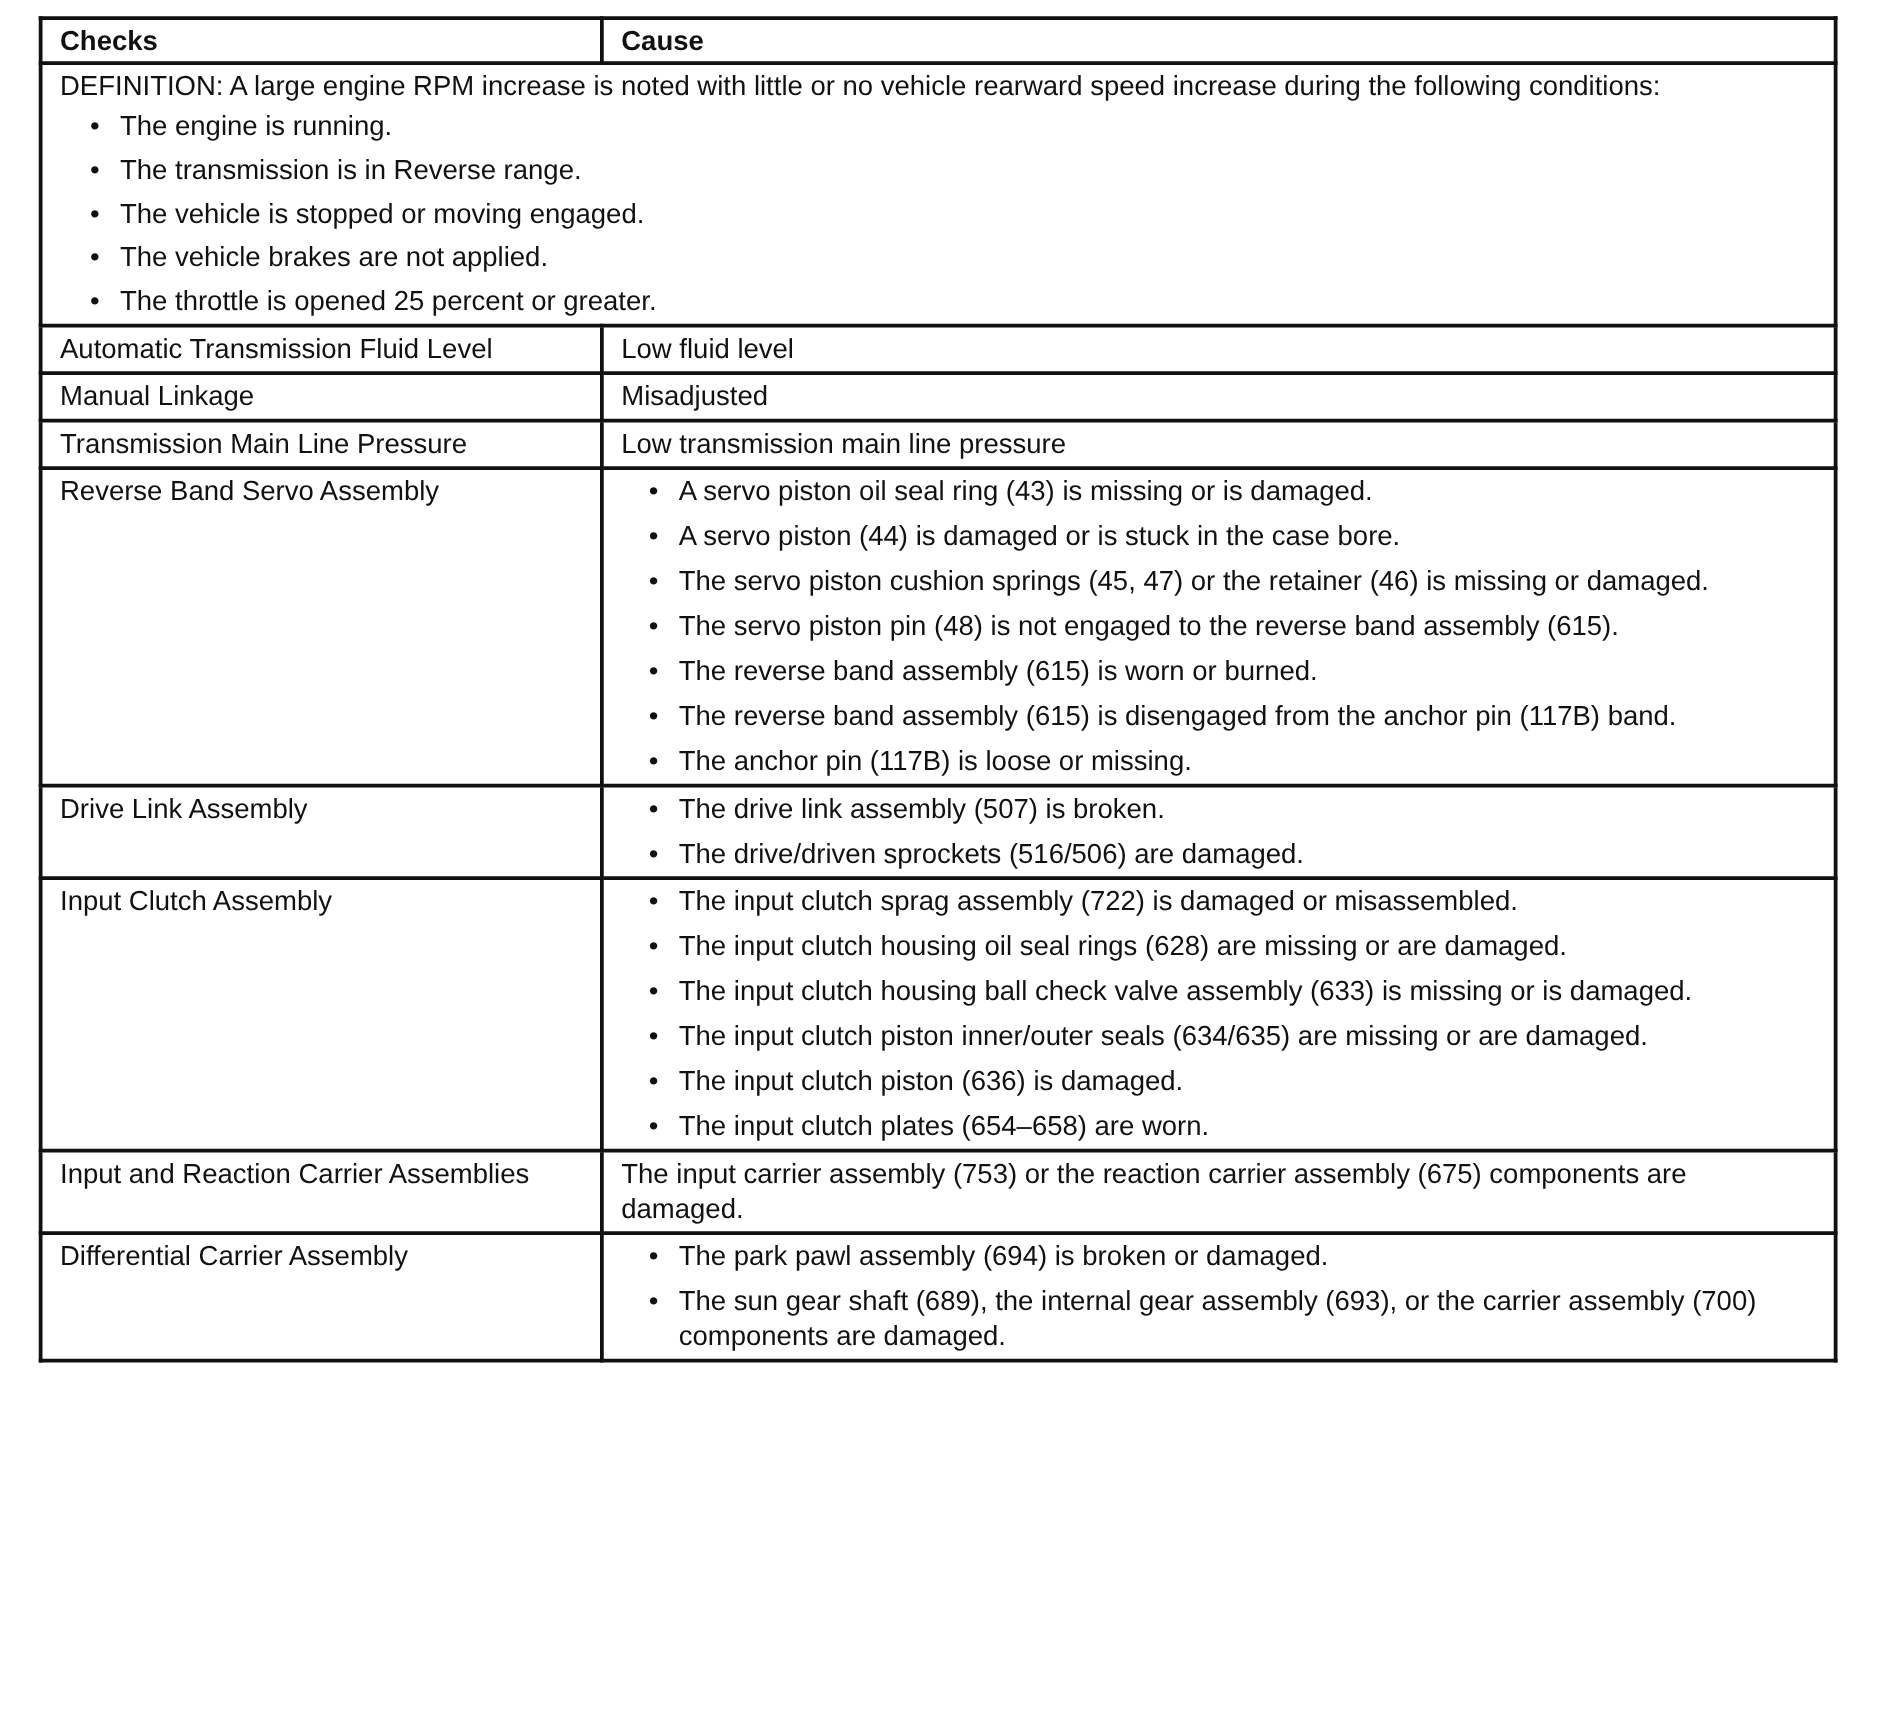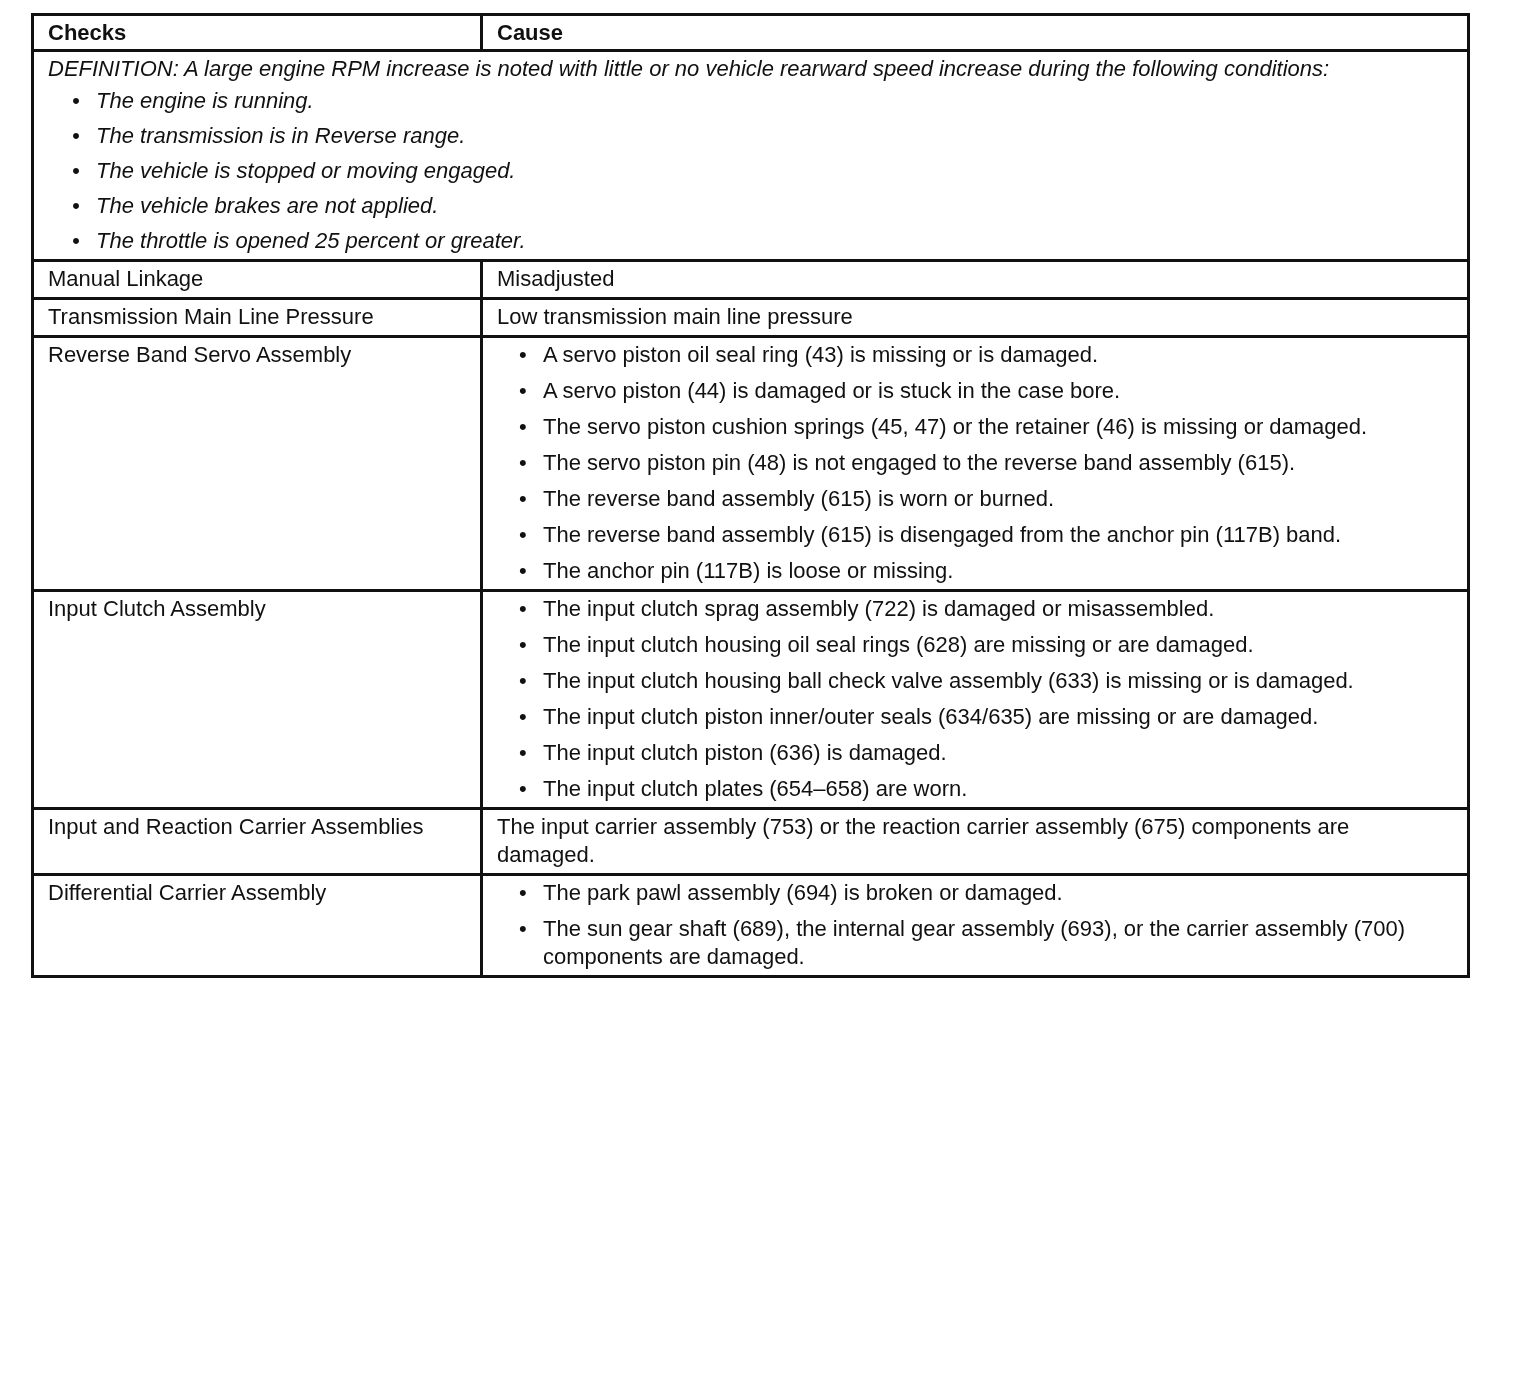--- a/index.html
+++ b/index.html
@@ -33,21 +33,20 @@
       text-align: left;
       padding: 3px 14px 4px 14px;
     }
     table.doc th {
       font-weight: bold;
       text-align: left;
       padding: 3px 14px 2px 14px;
     }
     td.def {
       padding: 4px 16px 3px 16px;
-      font-style: italic;
     }
     td.def .def-text { margin: 0; }
     ul.bul {
       list-style: none;
       margin: 4px 0 0 0;
       padding: 0;
     }
     ul.bul li {
       position: relative;
       padding-left: 48px;
@@ -85,20 +84,24 @@
         <ul class="bul">
           <li><span class="dot">•</span><span>The engine is running.</span></li>
           <li><span class="dot">•</span><span>The transmission is in Reverse range.</span></li>
           <li><span class="dot">•</span><span>The vehicle is stopped or moving engaged.</span></li>
           <li><span class="dot">•</span><span>The vehicle brakes are not applied.</span></li>
           <li><span class="dot">•</span><span>The throttle is opened 25 percent or greater.</span></li>
         </ul>
       </td>
     </tr>
 
+    <tr>
+      <td>Automatic Transmission Fluid Level</td>
+      <td class="cause">Low fluid level</td>
+    </tr>
 
     <tr>
       <td>Manual Linkage</td>
       <td class="cause">Misadjusted</td>
     </tr>
 
     <tr>
       <td>Transmission Main Line Pressure</td>
       <td class="cause">Low transmission main line pressure</td>
     </tr>
@@ -113,20 +116,29 @@
           <li><span class="dot">•</span><span>The servo piston cushion springs (45, 47) or the retainer (46) is missing or damaged.</span></li>
           <li><span class="dot">•</span><span>The servo piston pin (48) is not engaged to the reverse band assembly (615).</span></li>
           <li><span class="dot">•</span><span>The reverse band assembly (615) is worn or burned.</span></li>
           <li><span class="dot">•</span><span>The reverse band assembly (615) is disengaged from the anchor pin (117B) band.</span></li>
           <li><span class="dot">•</span><span>The anchor pin (117B) is loose or missing.</span></li>
         </ul>
       </td>
     </tr>
 
 
+    <tr>
+      <td>Drive Link Assembly</td>
+      <td class="cause">
+        <ul class="bul">
+          <li><span class="dot">•</span><span>The drive link assembly (507) is broken.</span></li>
+          <li><span class="dot">•</span><span>The drive/driven sprockets (516/506) are damaged.</span></li>
+        </ul>
+      </td>
+    </tr>
 
     <tr>
       <td>Input Clutch Assembly</td>
       <td class="cause">
         <ul class="bul">
           <li><span class="dot">•</span><span>The input clutch sprag assembly (722) is damaged or misassembled.</span></li>
           <li><span class="dot">•</span><span>The input clutch housing oil seal rings (628) are missing or are damaged.</span></li>
           <li><span class="dot">•</span><span>The input clutch housing ball check valve assembly (633) is missing or is damaged.</span></li>
           <li><span class="dot">•</span><span>The input clutch piston inner/outer seals (634/635) are missing or are damaged.</span></li>
           <li><span class="dot">•</span><span>The input clutch piston (636) is damaged.</span></li>

